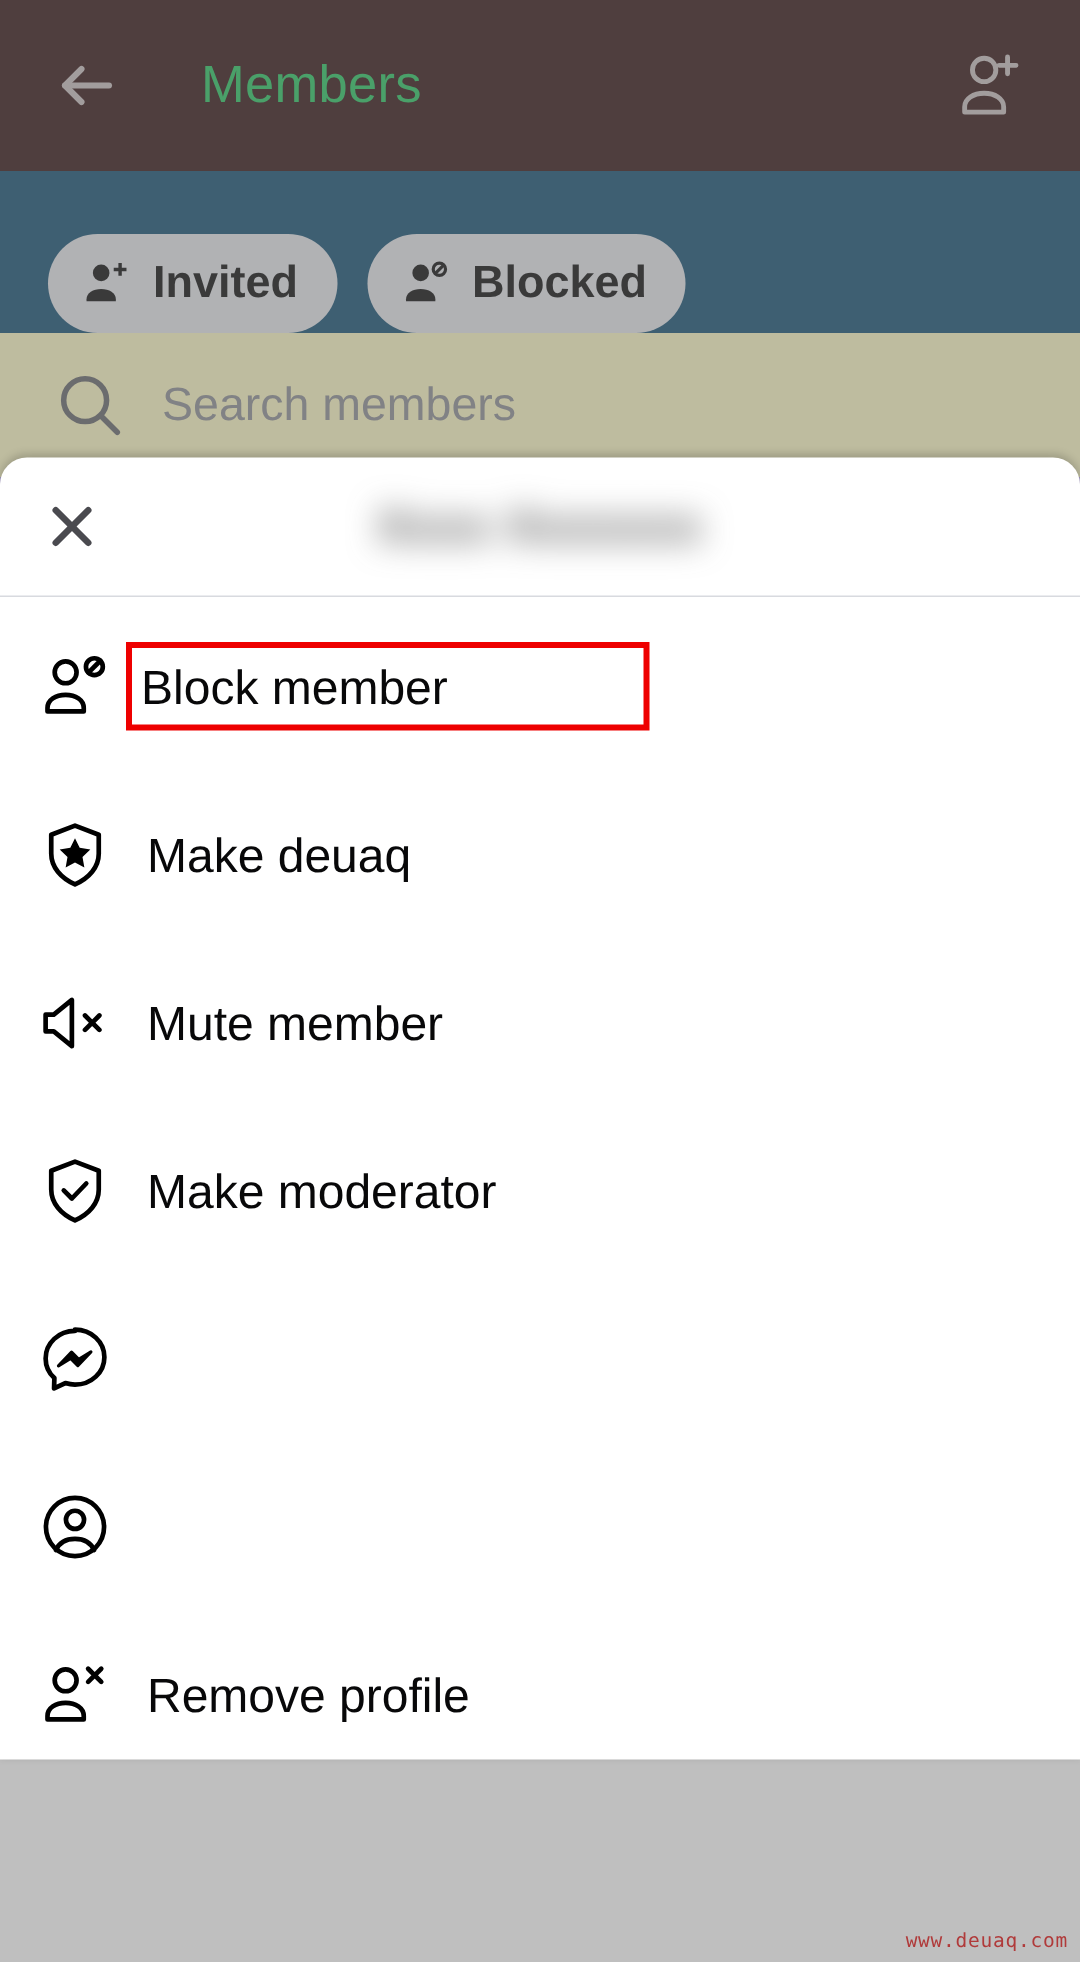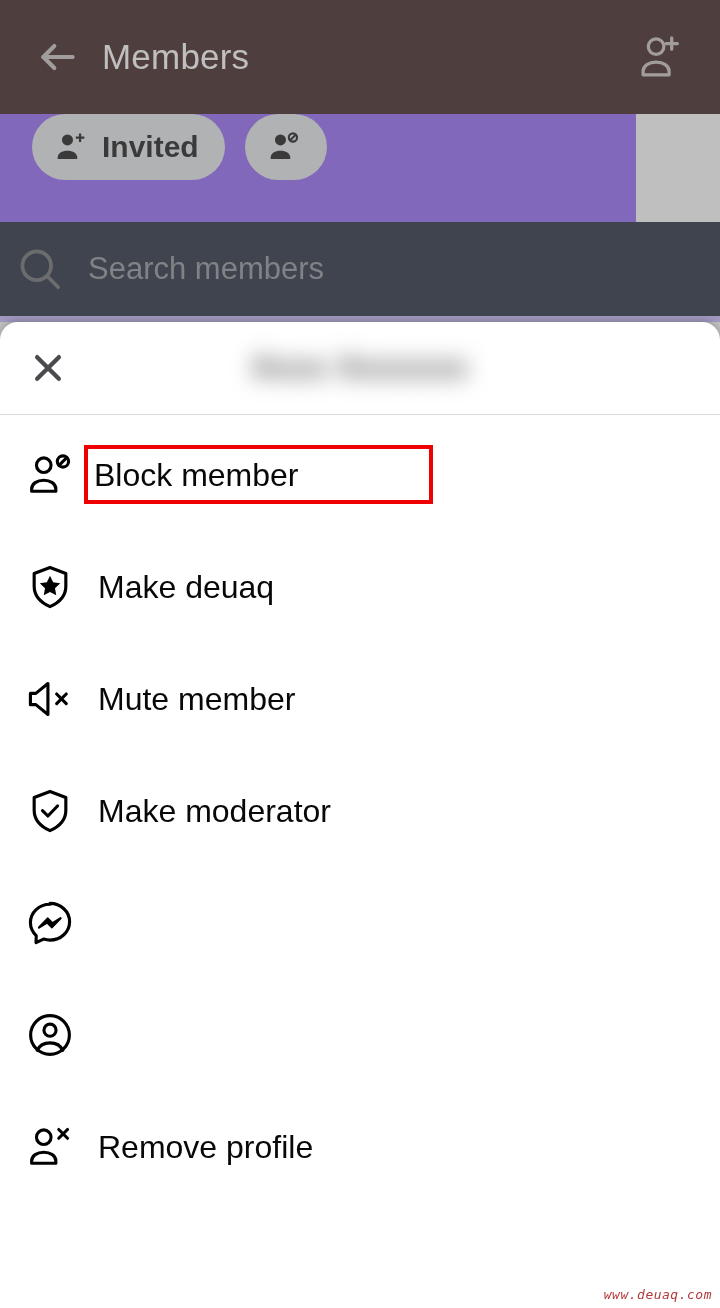--- a/index.html
+++ b/index.html
@@ -35,45 +35,45 @@
   }
   .back-btn {
     width: 72px;
     height: 72px;
     margin-left: 22px;
     display: flex;
     align-items: center;
     justify-content: center;
   }
   .header-title {
-    color: #ffffff;
+    color: #22c55e;
     font-size: 35px;
     font-weight: 400;
-    margin-left: 8px;
+    margin-left: 40px;
     letter-spacing: .2px;
     white-space: nowrap;
   }
   .header-spacer { flex: 1 1 auto; }
   .add-person-btn {
     width: 76px;
     height: 76px;
     margin-right: 22px;
     display: flex;
     align-items: center;
     justify-content: center;
   }
 
   .filter-row {
     position: absolute;
     left: 0; top: 114px;
-    width: 636px;
+    width: 720px;
     height: 108px;
-    background: #8b5cf6;
-    display: flex;
-    align-items: flex-start;
+    background: #0c4a6e;
+    display: flex;
+    align-items: flex-end;
     padding-left: 32px;
     box-sizing: border-box;
   }
   .chip {
     height: 66px;
     border-radius: 33px;
     background: #e4e6eb;
     display: flex;
     align-items: center;
     padding: 0 26px 0 22px;
@@ -86,26 +86,26 @@
     color: #050505;
     margin-left: 14px;
     white-space: nowrap;
   }
 
   .search-row {
     position: absolute;
     left: 0; top: 222px;
     width: 720px;
     height: 100px;
-    background: #0f172a;
-    display: flex;
-    align-items: center;
-    padding-left: 14px;
-    box-sizing: border-box;
-    border-bottom: 6px solid #c4b5fd;
+    background: #fef9c3;
+    display: flex;
+    align-items: center;
+    padding-left: 34px;
+    box-sizing: border-box;
+    border-bottom: 4px solid #c4b5fd;
   }
   .search-placeholder {
     font-size: 31px;
     color: #8a8d91;
     margin-left: 22px;
   }
 
   .bg-list {
     position: absolute;
     left: 0; top: 323px;
@@ -121,23 +121,23 @@
     width: 720px;
     height: 1308px;
     background: rgba(120,120,120,0.47);
     pointer-events: none;
   }
 
   
   #sheet {
     position: absolute;
     left: 0;
-    top: 322px;
-    width: 720px;
-    height: 986px;
+    top: 305px;
+    width: 720px;
+    height: 868px;
     background: #ffffff;
     border-top-left-radius: 18px;
     border-top-right-radius: 18px;
     box-shadow: 0 -2px 6px rgba(0,0,0,0.18);
     overflow: hidden;
   }
 
   .sheet-header {
     position: relative;
     height: 92px;
@@ -215,21 +215,20 @@
 
   
   #watermark {
     position: absolute;
     right: 8px;
     bottom: 6px;
     font-family: "DejaVu Sans Mono", monospace;
     font-size: 13px;
     color: #b03a3a;
     letter-spacing: .5px;
-    font-style: italic;
   }
 
   svg { display: block; }
 </style>
 </head>
 <body>
 
 <div id="bg-screen">
 
   <div class="app-header">
@@ -269,20 +268,21 @@
       <span>
         <svg width="34" height="34" viewBox="0 0 24 24" fill="#050505">
           <circle cx="9.5" cy="7" r="3.9"></circle>
           <path d="M2.6 20.4v-1c0-3 3.1-4.8 6.9-4.8s6.9 1.8 6.9 4.8v1z"></path>
           <g fill="none" stroke="#050505" stroke-width="1.5">
             <circle cx="18.3" cy="5.3" r="2.9"></circle>
             <path d="M16.3 7.3l4-4"></path>
           </g>
         </svg>
       </span>
+      <span class="chip-label">Blocked</span>
     </div>
   </div>
 
   <div class="search-row">
     <span>
       <svg width="52" height="52" viewBox="0 0 24 24" fill="none" stroke="#606266" stroke-width="1.7" stroke-linecap="round">
         <circle cx="10.5" cy="10.5" r="6.6"></circle>
         <path d="M15.4 15.4l5 5"></path>
       </svg>
     </span>

